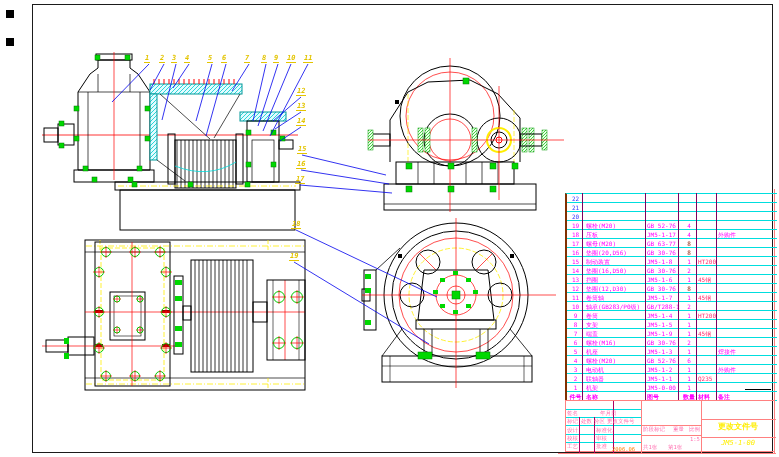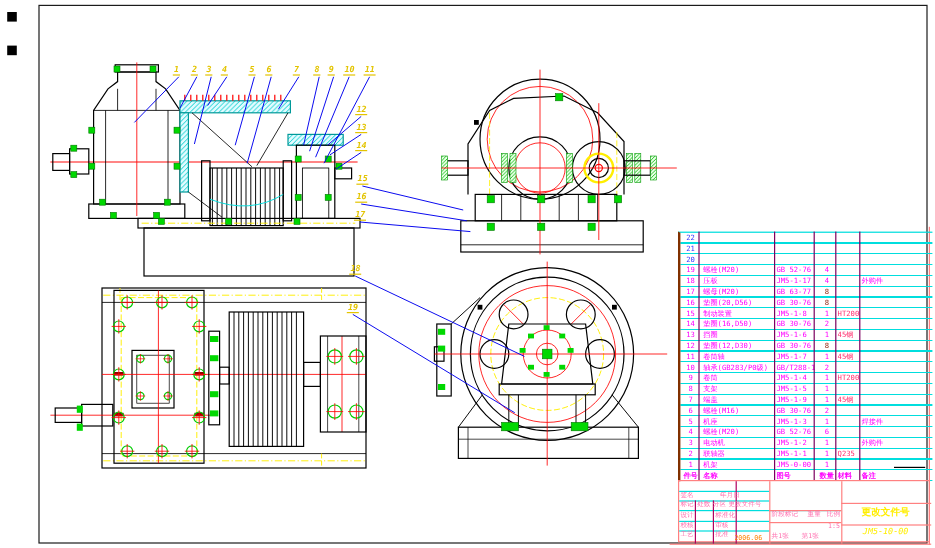--- a/index.html
+++ b/index.html
@@ -600,15 +600,15 @@
 
       <div class="tb-label" style="left: 690px; top: 436px; color: rgb(255, 112, 176);">1:5</div>
 
       <div class="tb-label" style="left: 643px; top: 444px;">共1张</div>
 
       <div class="tb-label" style="left: 668px; top: 444px;">第1张</div>
 
       <div class="tb-label" style="left: 612px; top: 446px; color: rgb(255, 128, 0);">2006.06</div>
     </div>
   <div id="tb-title">更改文件号</div>
-  <div id="tb-dwgno">JM5-10-00</div>
+  <div id="tb-dwgno">JM5-1-00</div>
 
 </div>
 
 </body></html>

